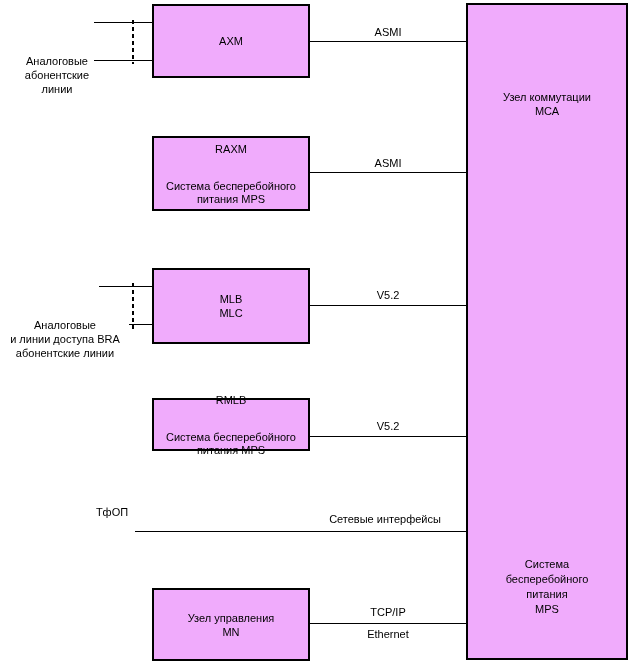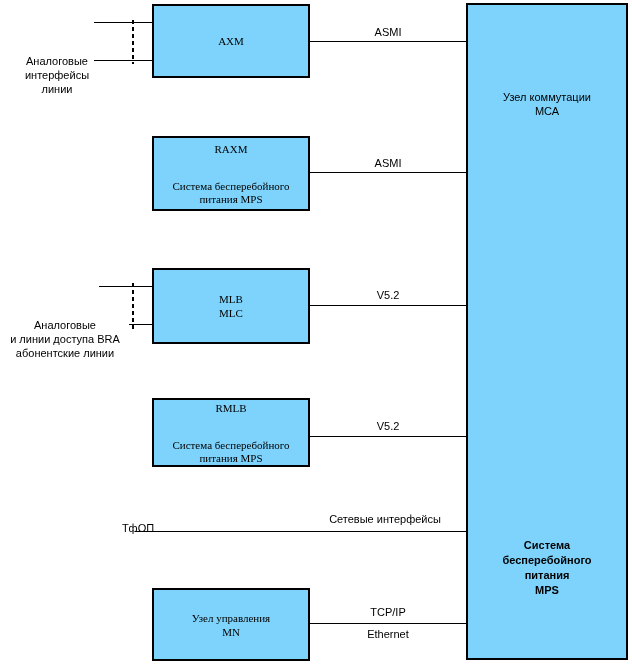--- a/index.html
+++ b/index.html
@@ -13,29 +13,28 @@
     height: 667px;
     background: #ffffff;
     font-family: "Liberation Sans", "DejaVu Sans", sans-serif;
     font-size: 11px;
     color: #000000;
     overflow: hidden;
   }
   .node {
     position: absolute;
     border: 2px solid #000000;
-    background: #7dd3fc;
+    background: #f0abfc;
     box-sizing: border-box;
     display: flex;
     flex-direction: column;
     align-items: center;
     justify-content: center;
     text-align: center;
     line-height: 14px;
-    font-family: Liberation Serif, serif;
   }
   .node .sub {
     margin-top: 24px;
     line-height: 13px;
   }
   .hline {
     position: absolute;
     height: 1px;
     background: #000000;
   }
@@ -82,64 +81,64 @@
       <div>Система бесперебойного</div>
       <div>питания MPS</div>
     </div>
   </div>
 
   <div class="node" style="left:152px; top:268px; width:158px; height:76px;">
     <div>MLB</div>
     <div>MLC</div>
   </div>
 
-  <div class="node" style="left:152px; top:398px; width:158px; height:69px;">
+  <div class="node" style="left:152px; top:398px; width:158px; height:53px;">
     <div>RMLB</div>
     <div class="sub">
       <div>Система бесперебойного</div>
       <div>питания MPS</div>
     </div>
   </div>
 
   <div class="node" style="left:152px; top:588px; width:158px; height:73px;">
     <div>Узел управления</div>
     <div>MN</div>
   </div>
 
   <div class="node" style="left:466px; top:3px; width:162px; height:657px;"></div>
   <div class="mca-text" style="top:90px;">
     <div>Узел коммутации</div>
     <div>МСА</div>
   </div>
-  <div class="mca-text bottom" style="top:538px;font-weight:bold;">
+  <div class="mca-text bottom" style="top:557px;">
     <div>Система</div>
     <div>бесперебойного</div>
     <div>питания</div>
     <div>MPS</div>
   </div>
 
   <div class="hline" style="left:309px; top:41px; width:158px;"></div>
   <div class="hline" style="left:309px; top:172px; width:158px;"></div>
   <div class="hline" style="left:309px; top:305px; width:158px;"></div>
   <div class="hline" style="left:309px; top:436px; width:158px;"></div>
   <div class="hline" style="left:135px; top:531px; width:332px;"></div>
   <div class="hline" style="left:309px; top:623px; width:158px;"></div>
 
   <div class="lbl" style="left:338px; top:26px; width:100px;">ASMI</div>
   <div class="lbl" style="left:338px; top:157px; width:100px;">ASMI</div>
   <div class="lbl" style="left:338px; top:289px; width:100px;">V5.2</div>
   <div class="lbl" style="left:338px; top:420px; width:100px;">V5.2</div>
   <div class="lbl" style="left:290px; top:513px; width:190px;">Сетевые интерфейсы</div>
   <div class="lbl" style="left:338px; top:606px; width:100px;">TCP/IP</div>
   <div class="lbl" style="left:338px; top:628px; width:100px;">Ethernet</div>
-  <div class="lbl" style="left:90px; top:522px; width:44px;margin-left:26px;">ТфОП</div>
+  <div class="lbl" style="left:90px; top:506px; width:44px;">ТфОП</div>
 
   <div class="txtblock" style="left:10px; top:17px; width:94px;">
     <div>Аналоговые</div>
-    <div>интерфейсы</div>
+    <div>абонентские</div>
     <div>линии</div>
   </div>
   <div class="hline" style="left:94px; top:22px; width:59px;"></div>
   <div class="hline" style="left:94px; top:60px; width:59px;"></div>
   <div class="vdash" style="left:132px; top:20px; height:44px;"></div>
 
   <div class="txtblock" style="left:2px; top:281px; width:126px;">
     <div>Аналоговые</div>
     <div>и линии доступа BRA</div>
     <div>абонентские линии</div>

